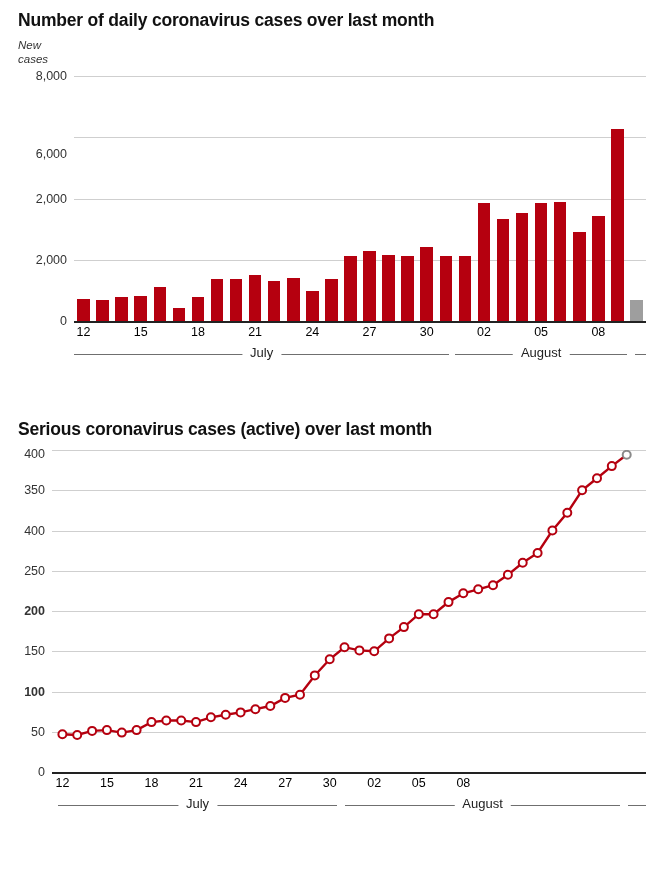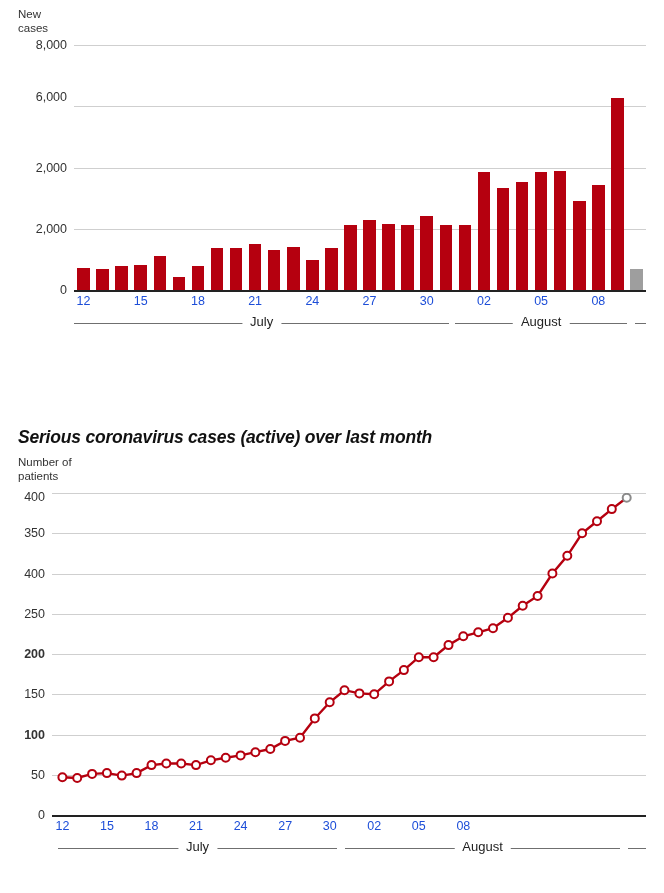--- a/index.html
+++ b/index.html
@@ -31,20 +31,21 @@
     margin: 0;
     padding: 0 0 0 18px;
   }
   .axis-caption {
     font-size: 11.5px;
     color: #333333;
     line-height: 1.18;
     padding-left: 18px;
     margin-top: 8px;
     white-space: pre-line;
+    font-style: italic;
   }
   .plot-wrap {
     position: relative;
     margin-left: 18px;
   }
   .plot {
     position: relative;
   }
   .gridline {
     position: absolute;
@@ -82,21 +83,21 @@
     background: #9e9e9e;
   }
   .xticks {
     position: relative;
     height: 22px;
   }
   .xtick {
     position: absolute;
     top: 4px;
     font-size: 12.5px;
-    color: #1d4ed8;
+    color: #000000;
     transform: translateX(-50%);
     white-space: nowrap;
   }
   .month-band {
     position: relative;
     height: 26px;
   }
   .month-rule {
     position: absolute;
     top: 11px;
@@ -126,33 +127,34 @@
     stroke: #8a8a8a;
     stroke-width: 2;
   }
 </style>
 </head>
 <body>
 
 <div class="page">
 
   <div class="panel" style="height:405px;">
+    <div class="chart-title" style="padding-top:10px;">Number of daily coronavirus cases over last month</div>
     <div class="axis-caption">New
 cases</div>
 
     <div class="plot-wrap" style="margin-top:10px; margin-left:74px; margin-right:18px;">
       <div class="plot" id="bar-plot" style="height:245px;">
           <div class="gridline baseline" style="top: 245px;"></div>
           <div class="ytick" style="top: 245px;">0</div>
           <div class="gridline" style="top: 183.75px;"></div>
           <div class="ytick" style="top: 183.75px;">2,000</div>
           <div class="gridline" style="top: 122.5px;"></div>
           <div class="ytick" style="top: 122.5px;">2,000</div>
           <div class="gridline" style="top: 61.25px;"></div>
-          <div class="ytick" style="top: 52px; margin-left: 47px;">6,000</div>
+          <div class="ytick" style="top: 78px; margin-left: 47px;">6,000</div>
           <div class="gridline" style="top: 0px;"></div>
           <div class="ytick" style="top: 0px;">8,000</div>
           <div class="bars">
             <div class="bar" title="12: 730" style="left: 3.24133px; width: 12.584px; height: 22.3562px;"></div>
             <div class="bar" title="13: 700" style="left: 22.308px; width: 12.584px; height: 21.4375px;"></div>
             <div class="bar" title="14: 790" style="left: 41.3747px; width: 12.584px; height: 24.1938px;"></div>
             <div class="bar" title="15: 830" style="left: 60.4413px; width: 12.584px; height: 25.4187px;"></div>
             <div class="bar" title="16: 1110" style="left: 79.508px; width: 12.584px; height: 33.9937px;"></div>
             <div class="bar" title="17: 430" style="left: 98.5747px; width: 12.584px; height: 13.1687px;"></div>
             <div class="bar" title="18: 800" style="left: 117.641px; width: 12.584px; height: 24.5px;"></div>
@@ -197,23 +199,21 @@
           <div class="month-rule" style="left: 0px; width: 375.333px;"></div>
           <div class="month-label" style="left: 187.667px; background: rgb(255, 255, 255); padding: 0px 8px;">July</div>
           <div class="month-rule" style="left: 381.333px; width: 171.6px;"></div>
           <div class="month-label" style="left: 467.133px; background: rgb(255, 255, 255); padding: 0px 8px;">August</div>
           <div class="month-rule" style="left: 560.933px; width: 11.0667px;"></div>
         </div>
     </div>
   </div>
 
   <div class="panel" style="height:470px;">
-    <div class="chart-title" style="padding-top:14px;font-style:italic;">Serious coronavirus cases (active) over last month</div>
-    <div class="axis-caption">Number of
-patients</div>
+    <div class="chart-title" style="padding-top:14px;">Serious coronavirus cases (active) over last month</div>
 
     <div class="plot-wrap" style="margin-top:10px; margin-left:52px; margin-right:18px;">
       <div class="plot" id="line-plot" style="height:322px;">
           <div class="gridline baseline" style="top: 322px;"></div>
           <div class="ytick" style="top: 322px;">0</div>
           <div class="gridline" style="top: 281.75px;"></div>
           <div class="ytick" style="top: 281.75px;">50</div>
           <div class="gridline" style="top: 241.5px;"></div>
           <div class="ytick" style="top: 241.5px; font-weight: bold;">100</div>
           <div class="gridline" style="top: 201.25px;"></div>

